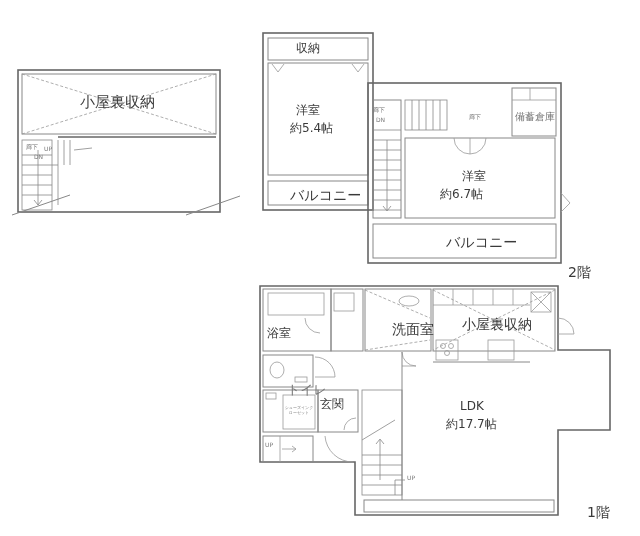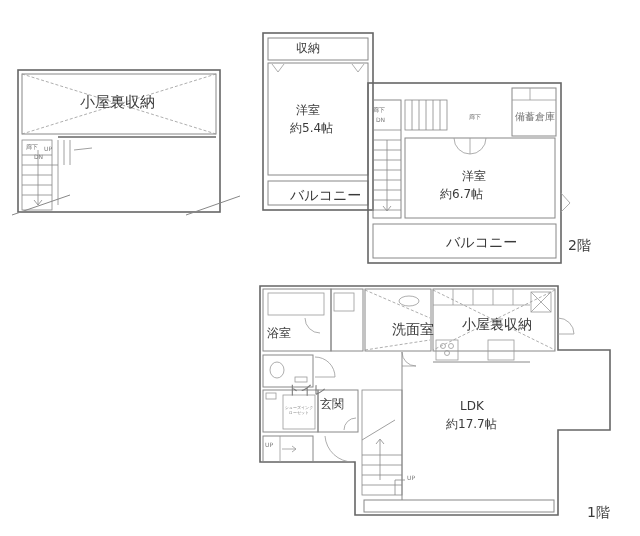--- a/index.html
+++ b/index.html
@@ -167,21 +167,21 @@
 <div class="lbl mid" style="left:296px;top:103px;">洋室</div>
 <div class="lbl mid" style="left:290px;top:121px;">約5.4帖</div>
 <div class="lbl sm" style="left:290px;top:187px;">バルコニー</div>
 <div class="lbl xs" style="left:373px;top:106px;">廊下</div>
 <div class="lbl xs" style="left:376px;top:116px;">DN</div>
 <div class="lbl xs" style="left:469px;top:113px;">廊下</div>
 <div class="lbl xs" style="left:515px;top:111px;font-size:10px;">備蓄倉庫</div>
 <div class="lbl mid" style="left:462px;top:169px;">洋室</div>
 <div class="lbl mid" style="left:440px;top:187px;">約6.7帖</div>
 <div class="lbl sm" style="left:446px;top:234px;">バルコニー</div>
-<div class="lbl sm" style="left:568px;top:237px;">2階</div>
+<div class="lbl sm" style="left:568px;top:264px;">2階</div>
 
 <div class="lbl mid" style="left:267px;top:326px;">浴室</div>
 <div class="lbl sm" style="left:368px;top:321px;margin-left:24px;">洗面室</div>
 <div class="lbl sm" style="left:462px;top:316px;">小屋裏収納</div>
 <div class="lbl xs" style="left:287px;top:358px;font-size:13px;margin-top:24px;">トイレ</div>
 <div class="lbl mid" style="left:320px;top:397px;">玄関</div>
 <div class="lbl xs" style="left:283px;top:406px;font-size:4px;width:32px;white-space:normal;">シューズインクローゼット</div>
 <div class="lbl xs" style="left:265px;top:441px;">UP</div>
 <div class="lbl xs" style="left:407px;top:474px;">UP</div>
 <div class="lbl mid" style="left:460px;top:399px;">LDK</div>

